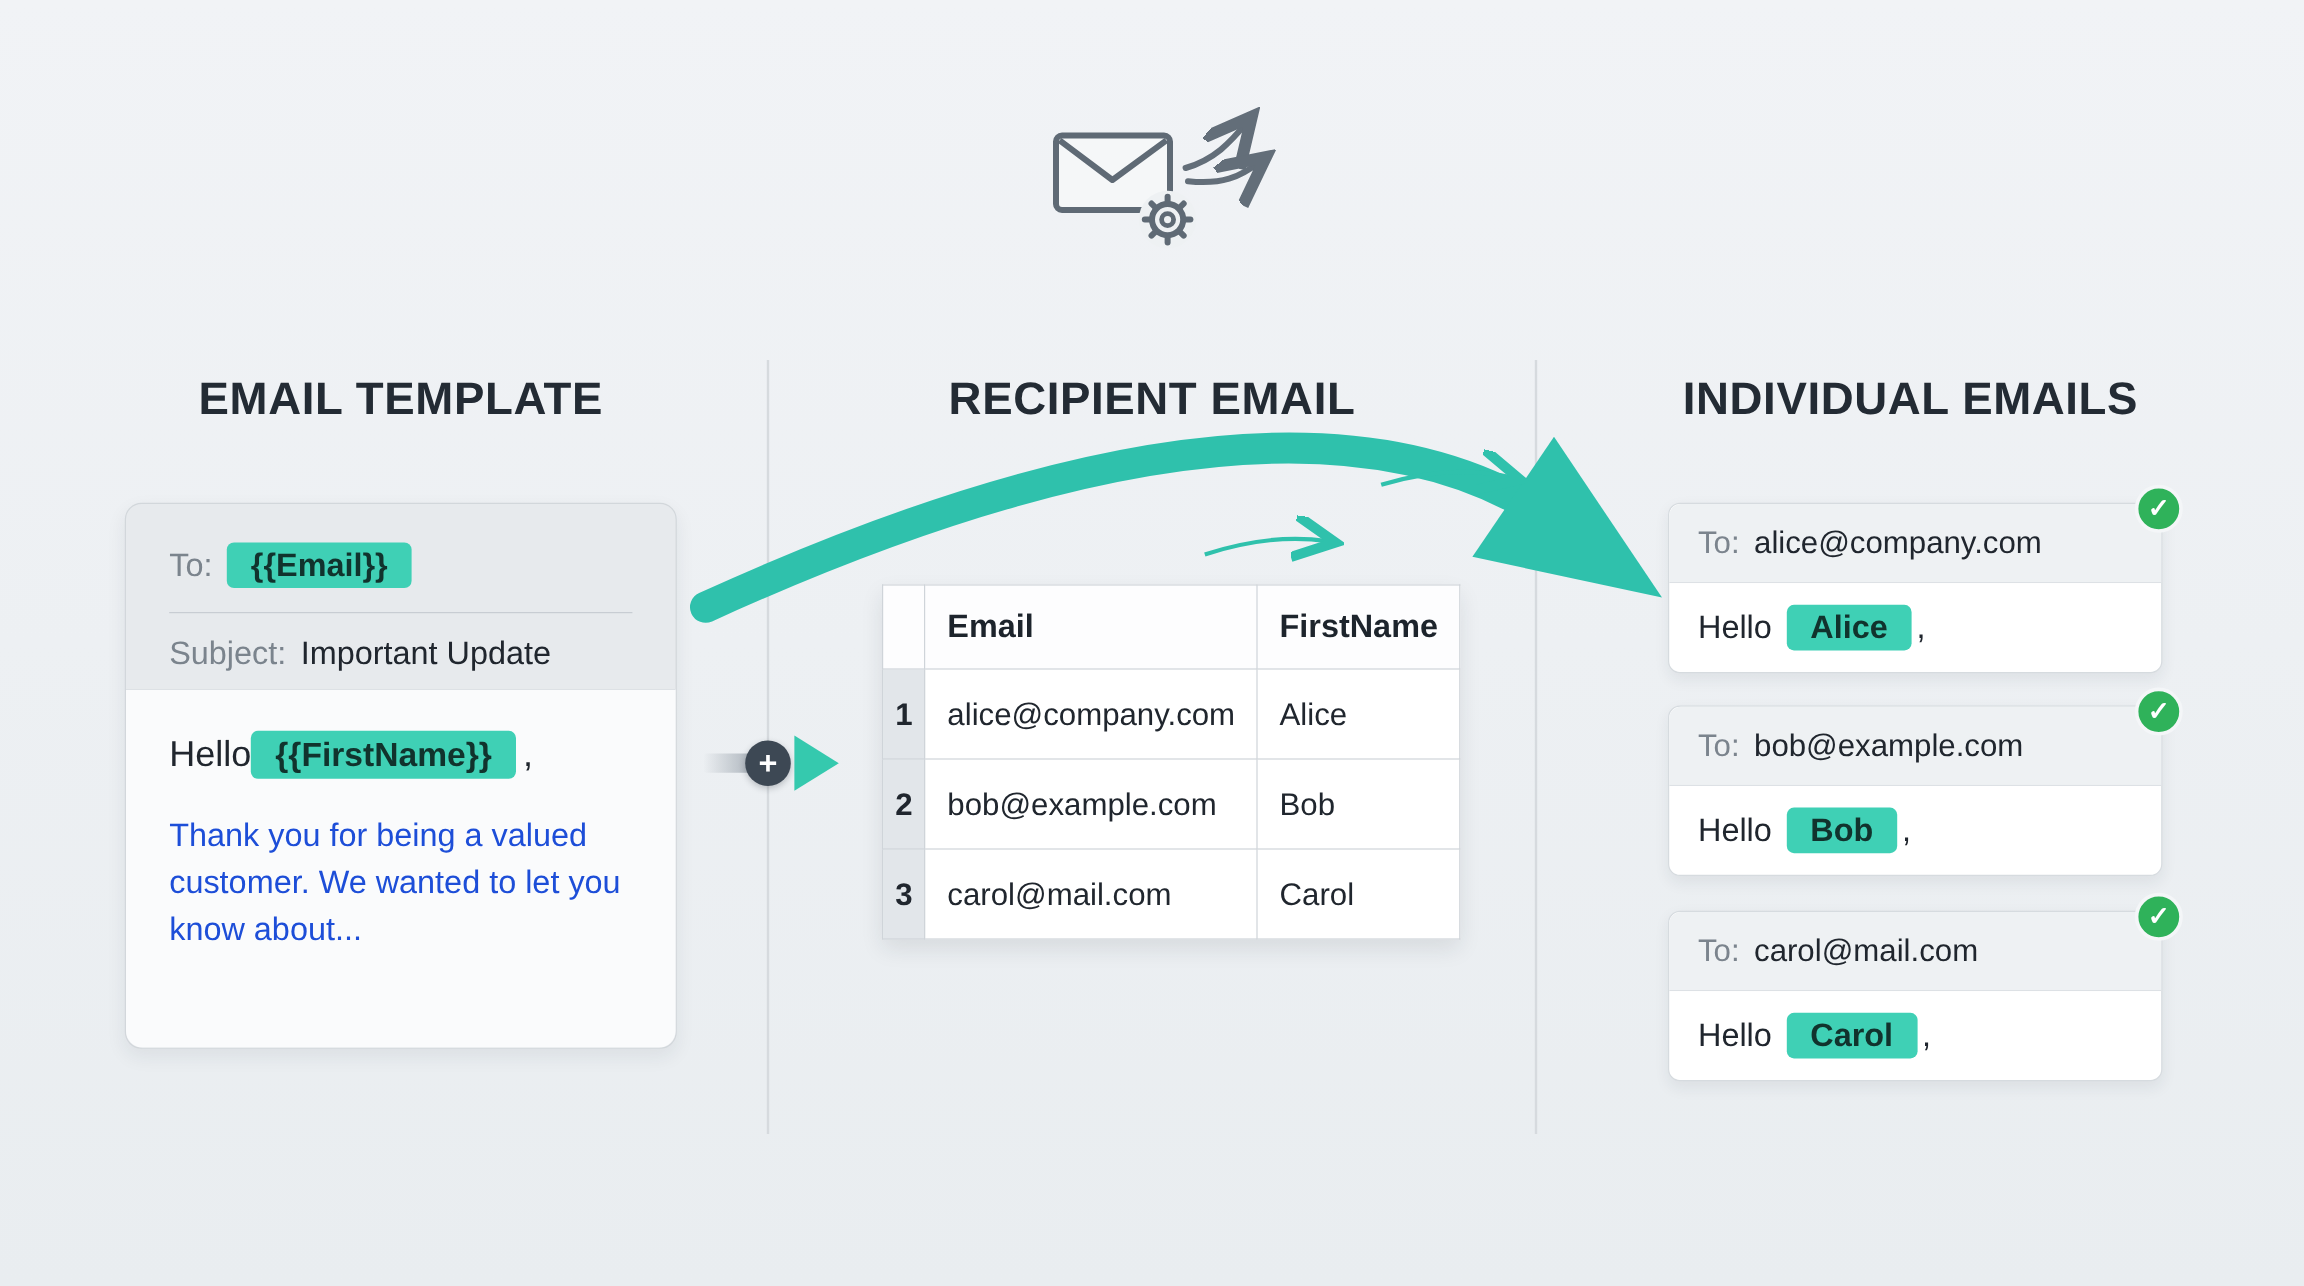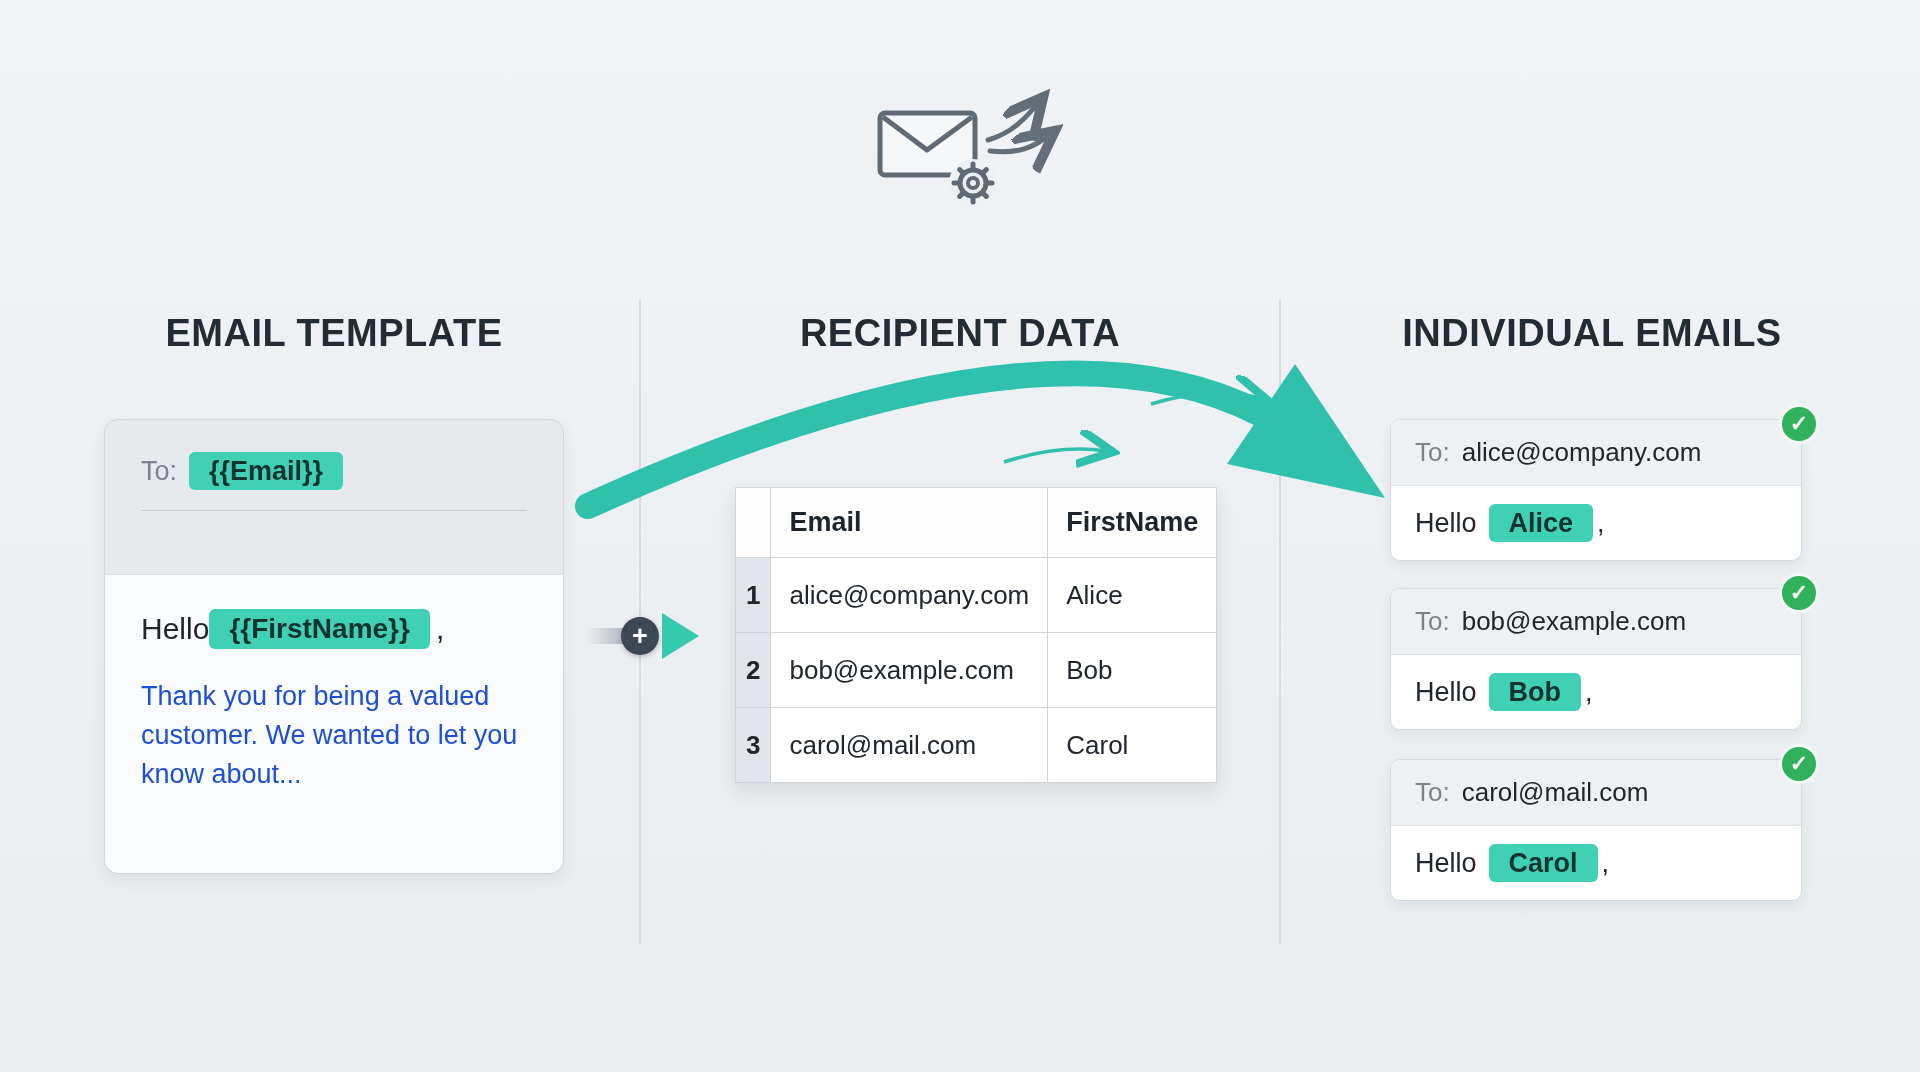--- a/index.html
+++ b/index.html
@@ -197,21 +197,21 @@
       <line x1="93.8" y1="85.8" x2="89.6" y2="81.6"></line>
       <line x1="103" y1="82" x2="103" y2="76"></line>
       <line x1="112.2" y1="85.8" x2="116.4" y2="81.6"></line>
     </g>
     <circle cx="103" cy="95" r="13" fill="#eef1f3" stroke="#5f6a75" stroke-width="5"></circle>
     <circle cx="103" cy="95" r="5" fill="none" stroke="#5f6a75" stroke-width="4"></circle>
   </svg>
 </div>
 
 <h2 class="col-title" style="left:334px;">EMAIL TEMPLATE</h2>
-<h2 class="col-title" style="left:960px;">RECIPIENT DATA</h2>
+<h2 class="col-title" style="left:960px;">RECIPIENT EMAIL</h2>
 <h2 class="col-title" style="left:1592px;text-align:center;">INDIVIDUAL EMAILS</h2>
 
 <div class="v-divider" style="left:639px;"></div>
 <div class="v-divider" style="left:1279px;"></div>
 
 <div class="abs no-events" style="left:560px; top:350px; width:880px; height:280px;">
   <svg width="880" height="280" viewBox="0 0 880 280">
     <defs>
       <marker id="teal-arrow" markerWidth="12" markerHeight="12" refX="8" refY="5" orient="auto">
         <path d="M0,0 L10,5 L0,10" fill="none" stroke="#2fc1ac" stroke-width="2.4"></path>
@@ -224,20 +224,24 @@
   </svg>
 </div>
 
 <div class="template-card">
   <div class="tc-header">
     <div class="tc-row">
       <span class="tc-label">To:</span>
       <span class="token">{{Email}}</span>
     </div>
     <div class="tc-divider"></div>
+    <div class="tc-row">
+      <span class="tc-label">Subject:</span>
+      <span class="tc-value">Important Update</span>
+    </div>
   </div>
   <div class="tc-body">
     <div class="greeting">
       <span>Hello</span>
       <span class="token">{{FirstName}}</span>
       <span>,</span>
     </div>
     <p class="body-text">Thank you for being a valued customer. We wanted to let you know about...</p>
   </div>
 </div>

